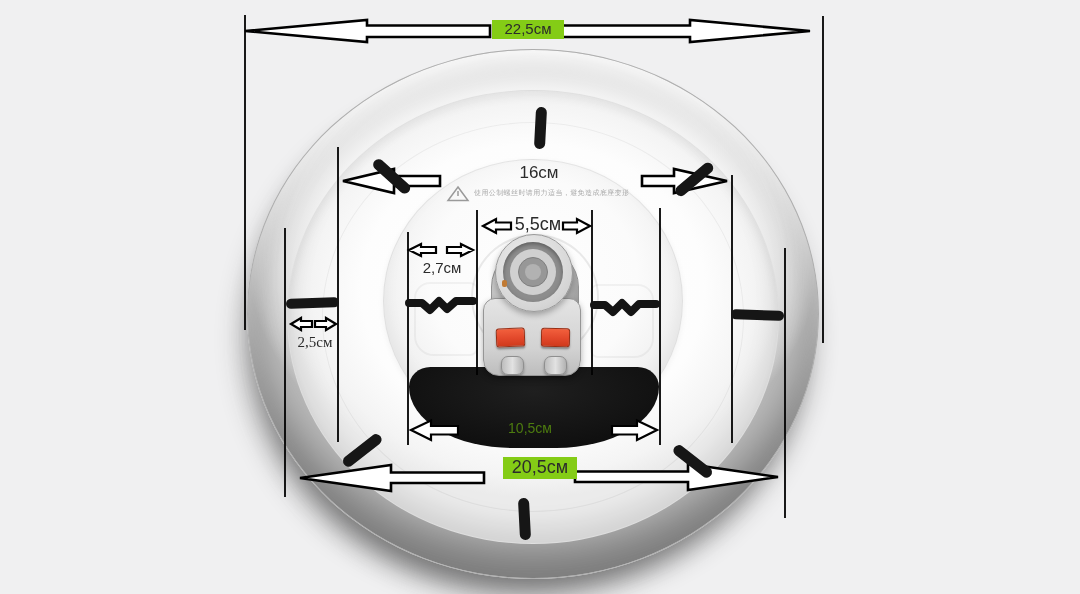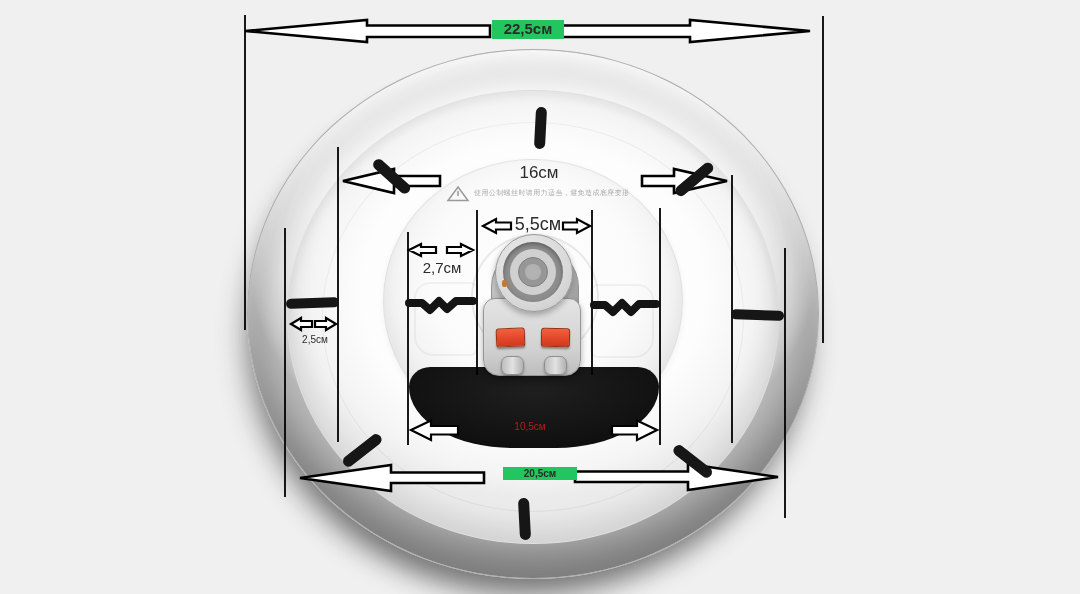--- a/index.html
+++ b/index.html
@@ -84,28 +84,28 @@
     background:linear-gradient(90deg,#bdbdbd,#e2e2e2 50%,#b2b2b2);
     box-shadow:0 2px 3px rgba(0,0,0,0.3);}
   .nub.l{left:501px;top:356px;}
   .nub.r{left:544px;top:356px;}
   
   .overlay{position:absolute;left:0;top:0;z-index:6;}
   .dim-label{
     position:absolute;z-index:7;text-align:center;color:#2b2b2b;
     line-height:1.1;white-space:nowrap;
   }
-  .boxed{background:#22c55e;padding:1px 4px;font-weight:bold;}
+  .boxed{background:#84cc16;padding:1px 4px;}
   .lab-225{left:492px;top:20px;width:64px;font-size:15px;}
   .lab-16{left:507px;top:164px;width:64px;font-size:17px;}
   .lab-55{left:508px;top:215px;width:60px;font-size:18px;}
   .lab-27{left:418px;top:260px;width:48px;font-size:15px;}
-  .lab-25{left:291px;top:334px;width:48px;font-size:10px;}
-  .lab-105{left:499px;top:421px;width:62px;font-size:10px;color:#b91c1c;}
-  .lab-205{left:503px;top:467px;width:66px;font-size:10px;}
+  .lab-25{left:291px;top:334px;width:48px;font-size:15px;font-family:Liberation Serif, serif;}
+  .lab-105{left:499px;top:421px;width:62px;font-size:14px;color:#4d7c0f;}
+  .lab-205{left:503px;top:457px;width:66px;font-size:18px;}
   .warning-label{
     position:absolute;left:474px;top:188px;width:170px;z-index:7;
     font-size:7px;color:#a9a9a9;letter-spacing:0.4px;white-space:nowrap;overflow:hidden;
   }
 </style>
 </head>
 <body>
 
 <div class="stage">
 

